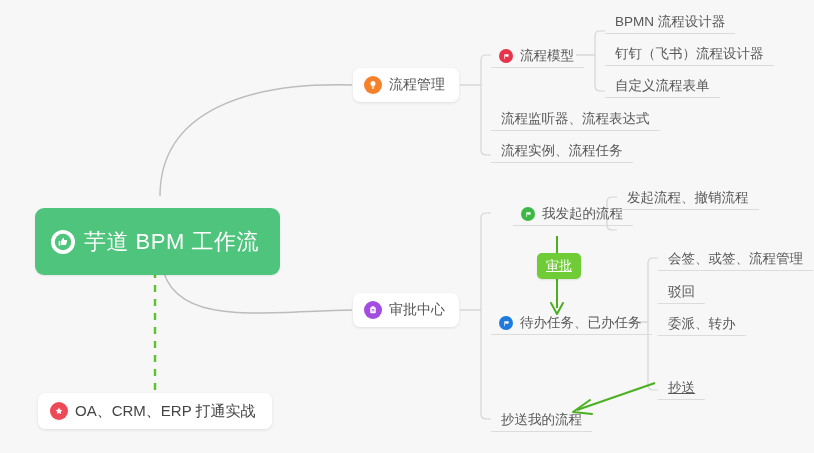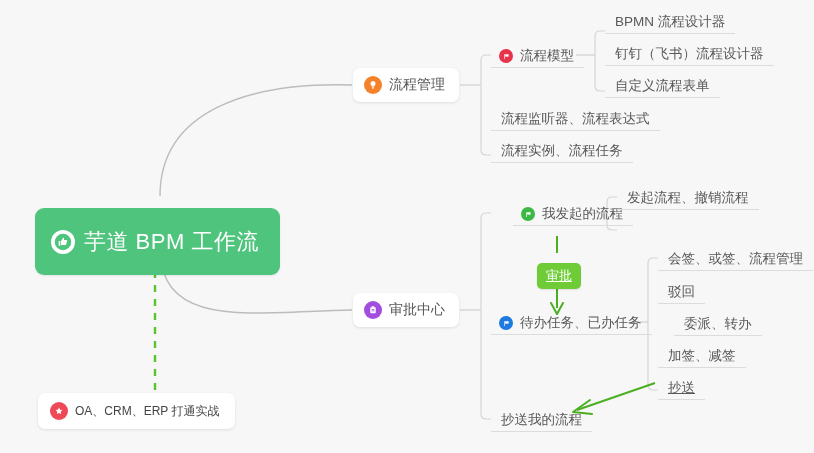--- a/index.html
+++ b/index.html
@@ -73,21 +73,21 @@
   #node-liucheng-guanli { left: 353px; top: 68px; }
   #node-shenpi-zhongxin { left: 353px; top: 293px; }
 
   
   #node-oa-crm-erp {
     left: 38px;
     top: 393px;
     height: 36px;
     padding: 0 16px 0 12px;
   }
-  #node-oa-crm-erp .branch-label { font-size: 12px; color: #444; }
+  #node-oa-crm-erp .branch-label { font-size: 15px; color: #444; }
 
   
   .leaf {
     position: absolute;
     font-size: 13.5px;
     color: #595959;
     white-space: nowrap;
     display: flex;
     align-items: flex-end;
     height: 26px;
@@ -120,21 +120,21 @@
     background: #6fcc37;
     border-radius: 5px;
     color: #ffffff;
     font-size: 13px;
     display: flex;
     align-items: center;
     justify-content: center;
     padding: 4px 9px;
     box-shadow: 0 1px 2px rgba(0,0,0,0.10);
   }
-  #pill-shenpi { left: 537px; top: 263px; text-decoration: underline; }
+  #pill-shenpi { left: 537px; top: 253px; text-decoration: underline; }
 </style>
 </head>
 <body>
 
 <div id="canvas">
 
   <svg class="lines" viewBox="0 0 814 453">
 
     <path d="M 160 196 C 160 110, 250 82, 352 85" fill="none" stroke="#bcbcbc" stroke-width="1.4"></path>
 
@@ -250,25 +250,22 @@
     </span>
     <span class="leaf-text">待办任务、已办任务</span>
   </div>
 
   <div class="leaf" style="left:658px; top:245px;">
     <span class="leaf-text">会签、或签、流程管理</span>
   </div>
   <div class="leaf" style="left:658px; top:278px;">
     <span class="leaf-text">驳回</span>
   </div>
-  <div class="leaf" style="left:674px; top:310px;">
+  <div class="leaf" style="left:658px; top:310px;">
     <span class="leaf-text">委派、转办</span>
-  </div>
-  <div class="leaf" style="left:658px; top:342px;">
-    <span class="leaf-text">加签、减签</span>
   </div>
   <div class="leaf" style="left:658px; top:374px;text-decoration:underline;">
     <span class="leaf-text">抄送</span>
   </div>
 
   <div class="leaf" style="left:491px; top:406px;">
     <span class="leaf-text">抄送我的流程</span>
   </div>
 
   <div class="pill" id="pill-shenpi">

